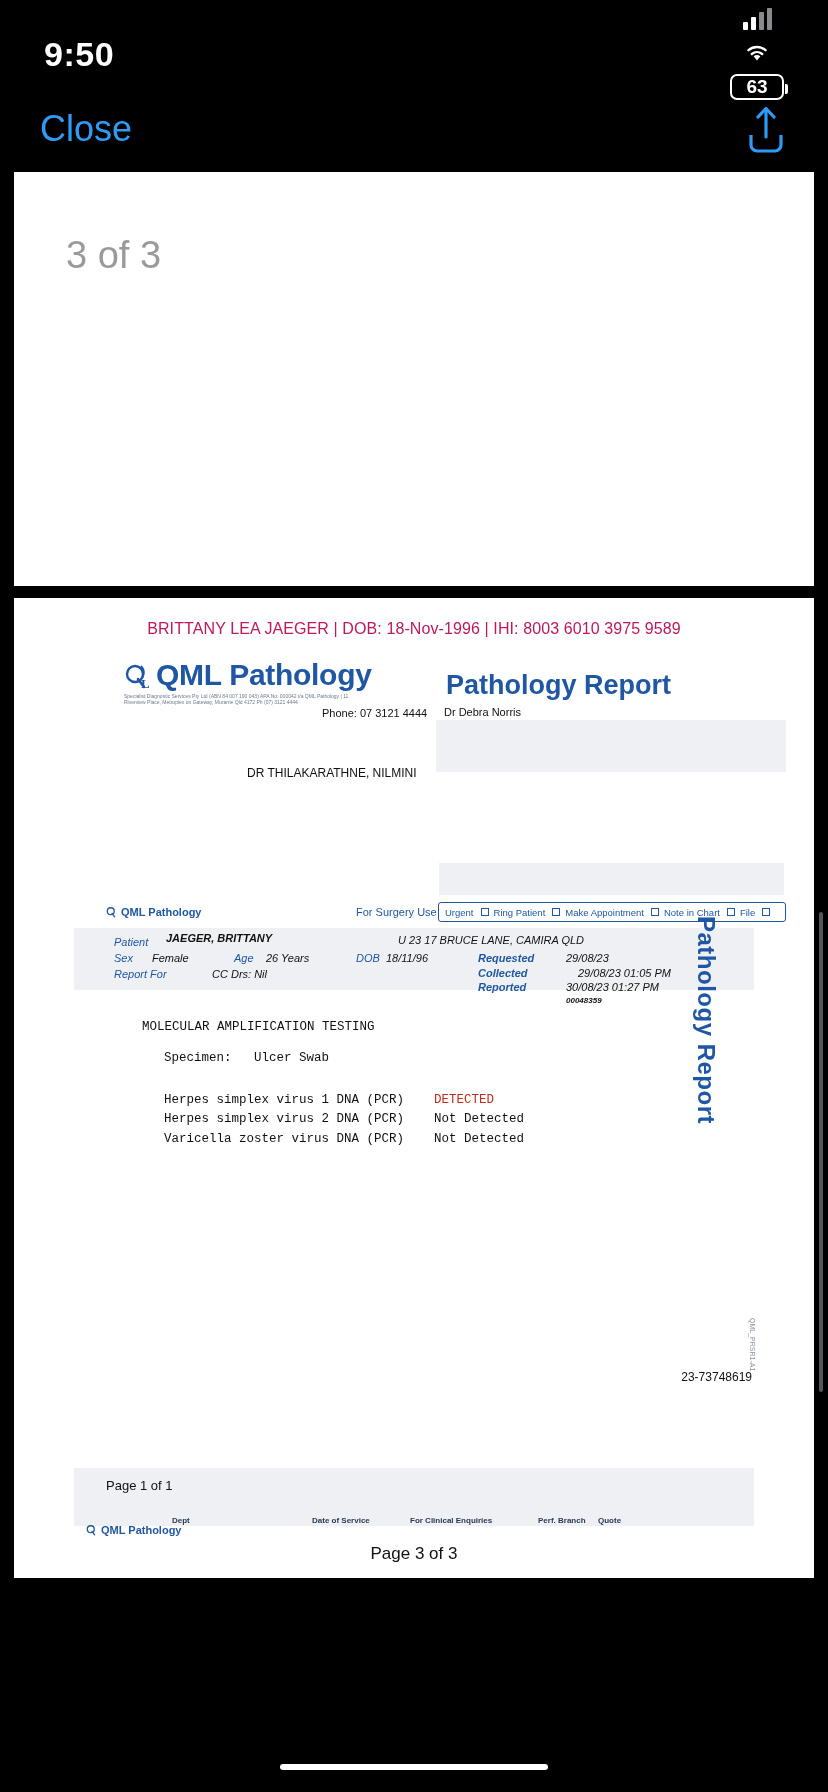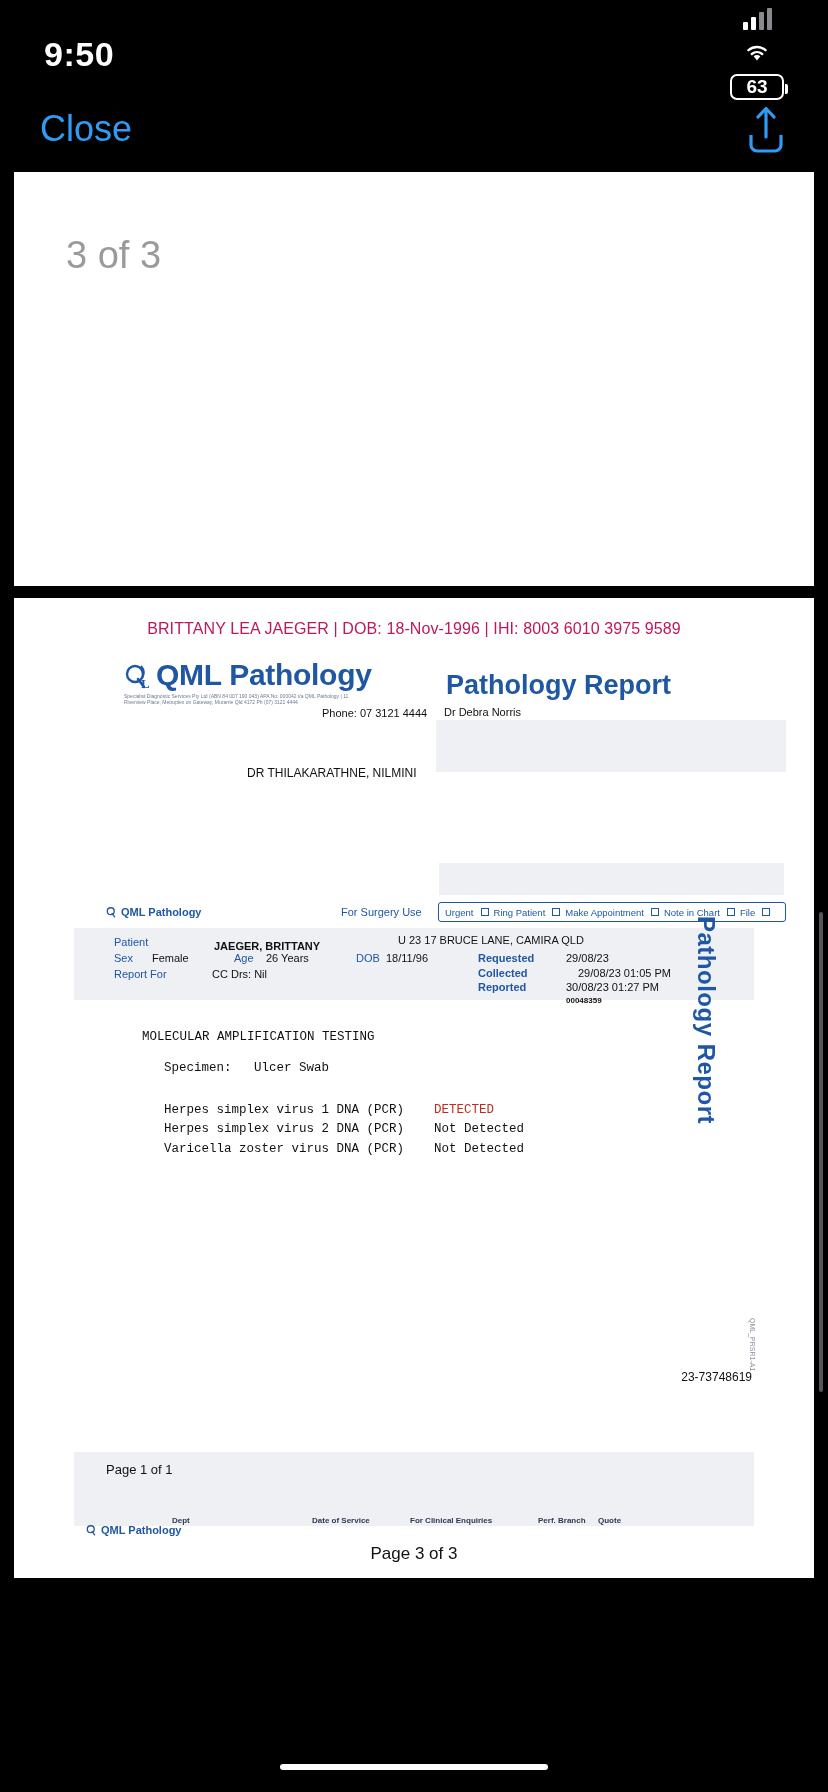--- a/index.html
+++ b/index.html
@@ -126,37 +126,37 @@
   .surgery-row {
     position: relative; height: 24px; margin-top: 112px;
   }
   .qml-small {
     position: absolute; left: 92px; top: 3px;
     font-size: 11px; font-weight: bold; color: #1f57a4;
     display: flex; align-items: center; gap: 2px;
   }
   .qml-small .qml-mark { width: 13px; height: 13px; top: 1px; }
   .surgery-label {
-    position: absolute; left: 327px; top: 4px; font-size: 11px; color: #1f57a4;
+    position: absolute; left: 342px; top: 4px; font-size: 11px; color: #1f57a4;
   }
   .surgery-box {
     position: absolute; left: 424px; top: 0; width: 348px; height: 20px;
     border: 1px solid #1f57a4; border-radius: 3px;
     display: flex; align-items: center; gap: 5px;
     padding: 0 6px; font-size: 9.5px; color: #1f57a4;
   }
   .surgery-box .cb {
     display: inline-block; width: 8px; height: 8px;
     border: 1px solid #1f57a4; margin-left: 2px;
   }
   .surgery-box span.t { white-space: nowrap; }
 
   .patient-band {
     position: relative; margin: 2px 60px 0 60px;
-    background: #eef0f4; height: 72px;
+    background: #eef0f4; height: 62px; font-style: italic;
   }
   .pb { position: absolute; font-size: 11px; color: #111; white-space: nowrap; }
   .pb.lbl { color: #1f57a4; }
   .pb.bold { font-weight: bold; }
   .pb.tiny { font-size: 8px; font-weight: bold; }
 
   .results {
     margin: 28px 0 0 0; position: relative;
     font-family: "Liberation Mono", monospace;
     font-size: 12.5px; color: #111; line-height: 1.55;
@@ -177,21 +177,21 @@
     font-size: 7px; color: #8a93a3;
     writing-mode: vertical-rl;
   }
   .acc-number {
     position: absolute; right: 62px; top: 772px;
     font-size: 12px; color: #111;
   }
 
   .footer-band {
     position: absolute; left: 60px; right: 60px; bottom: 52px;
-    background: #eef0f4; height: 74px;
+    background: #eef0f4; height: 58px;
   }
   .fb-page {
     position: absolute; left: 32px; top: 10px; font-size: 13px; color: #111;
   }
   .fb-row {
     position: absolute; left: 0; right: 0; bottom: 6px;
     display: flex; align-items: center; font-size: 8px;
     font-weight: bold; color: #2b3a52;
   }
   .fb-row .qml-small { position: static; }
@@ -301,21 +301,21 @@
         <span class="cb"></span>
         <span class="t">Note in Chart</span>
         <span class="cb"></span>
         <span class="t">File</span>
         <span class="cb"></span>
       </div>
     </div>
 
     <div class="patient-band">
       <div class="pb lbl" style="left:40px;  top:8px;">Patient</div>
-      <div class="pb bold" style="left:92px; top:12px;margin-left:48px;">JAEGER, BRITTANY</div>
+      <div class="pb bold" style="left:92px; top:4px;">JAEGER, BRITTANY</div>
       <div class="pb lbl" style="left:40px;  top:24px;">Sex</div>
       <div class="pb" style="left:78px;  top:24px;">Female</div>
       <div class="pb lbl" style="left:160px; top:24px;">Age</div>
       <div class="pb" style="left:192px; top:24px;">26 Years</div>
       <div class="pb lbl" style="left:282px; top:24px;">DOB</div>
       <div class="pb" style="left:312px; top:24px;">18/11/96</div>
       <div class="pb lbl" style="left:40px;  top:40px;">Report For</div>
       <div class="pb" style="left:138px; top:40px;">CC Drs: Nil</div>
       <div class="pb" style="left:324px; top:6px;">U 23 17 BRUCE LANE, CAMIRA QLD</div>
       <div class="pb lbl bold" style="left:404px; top:24px;">Requested</div>

